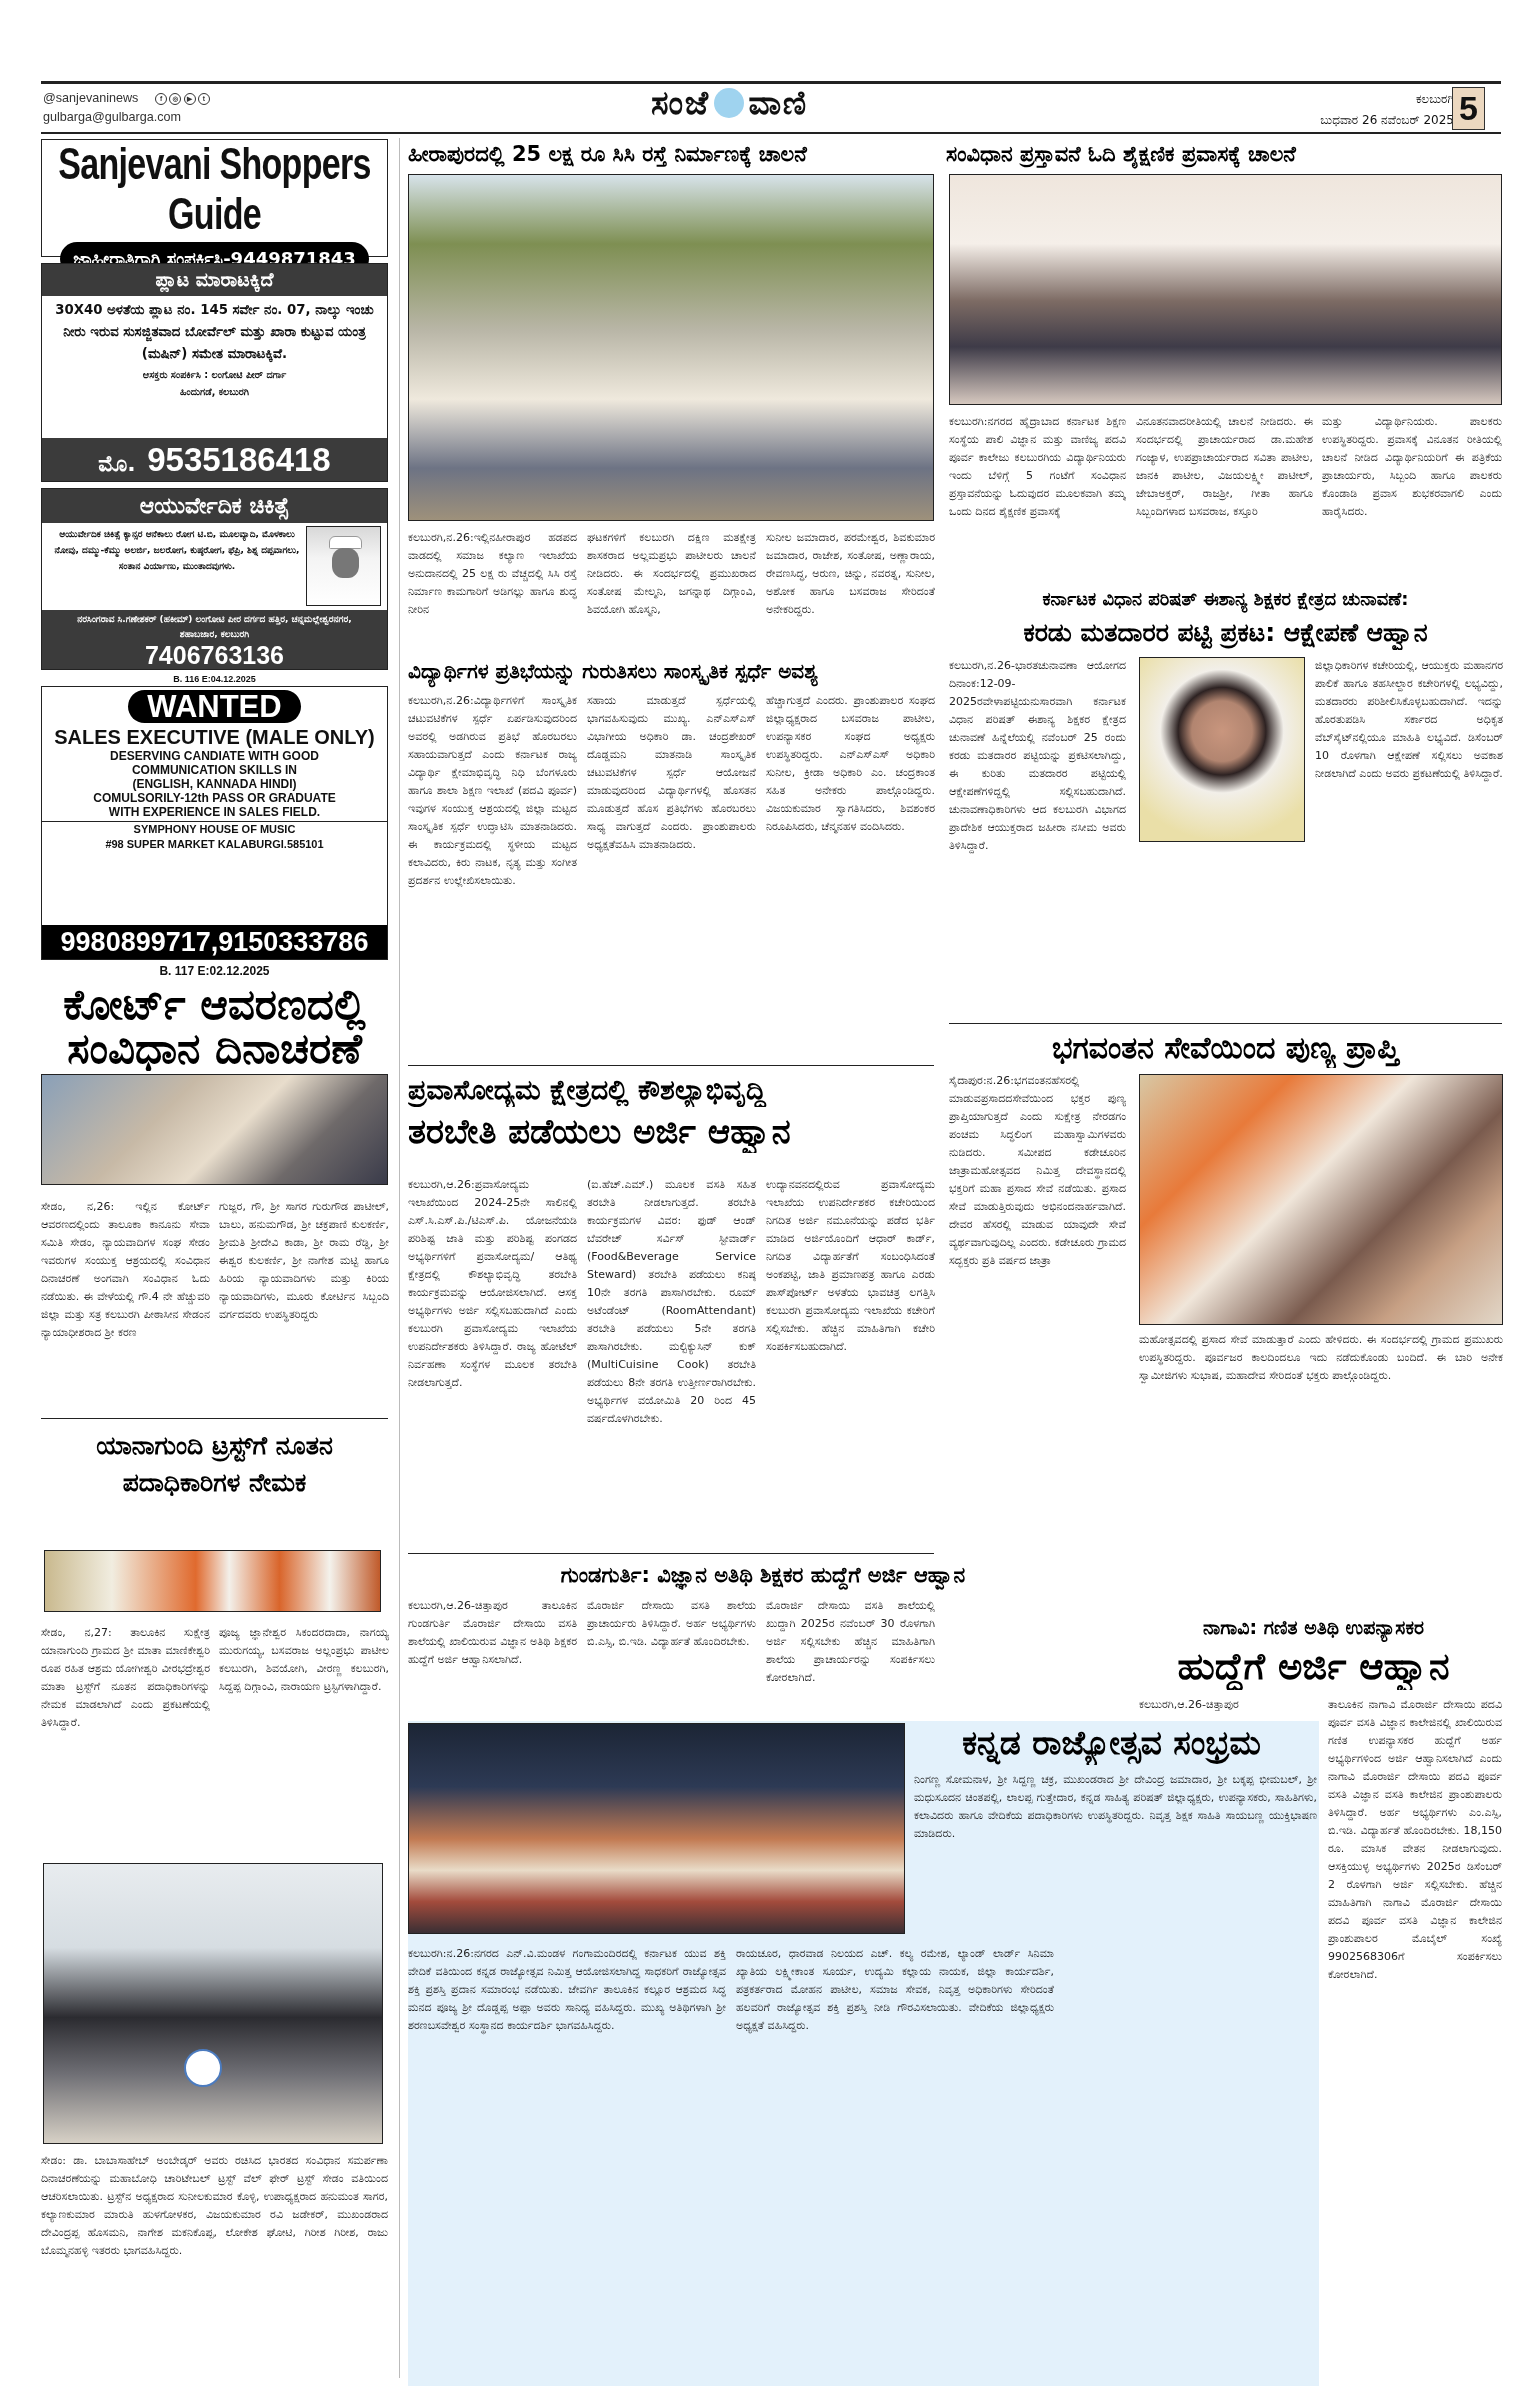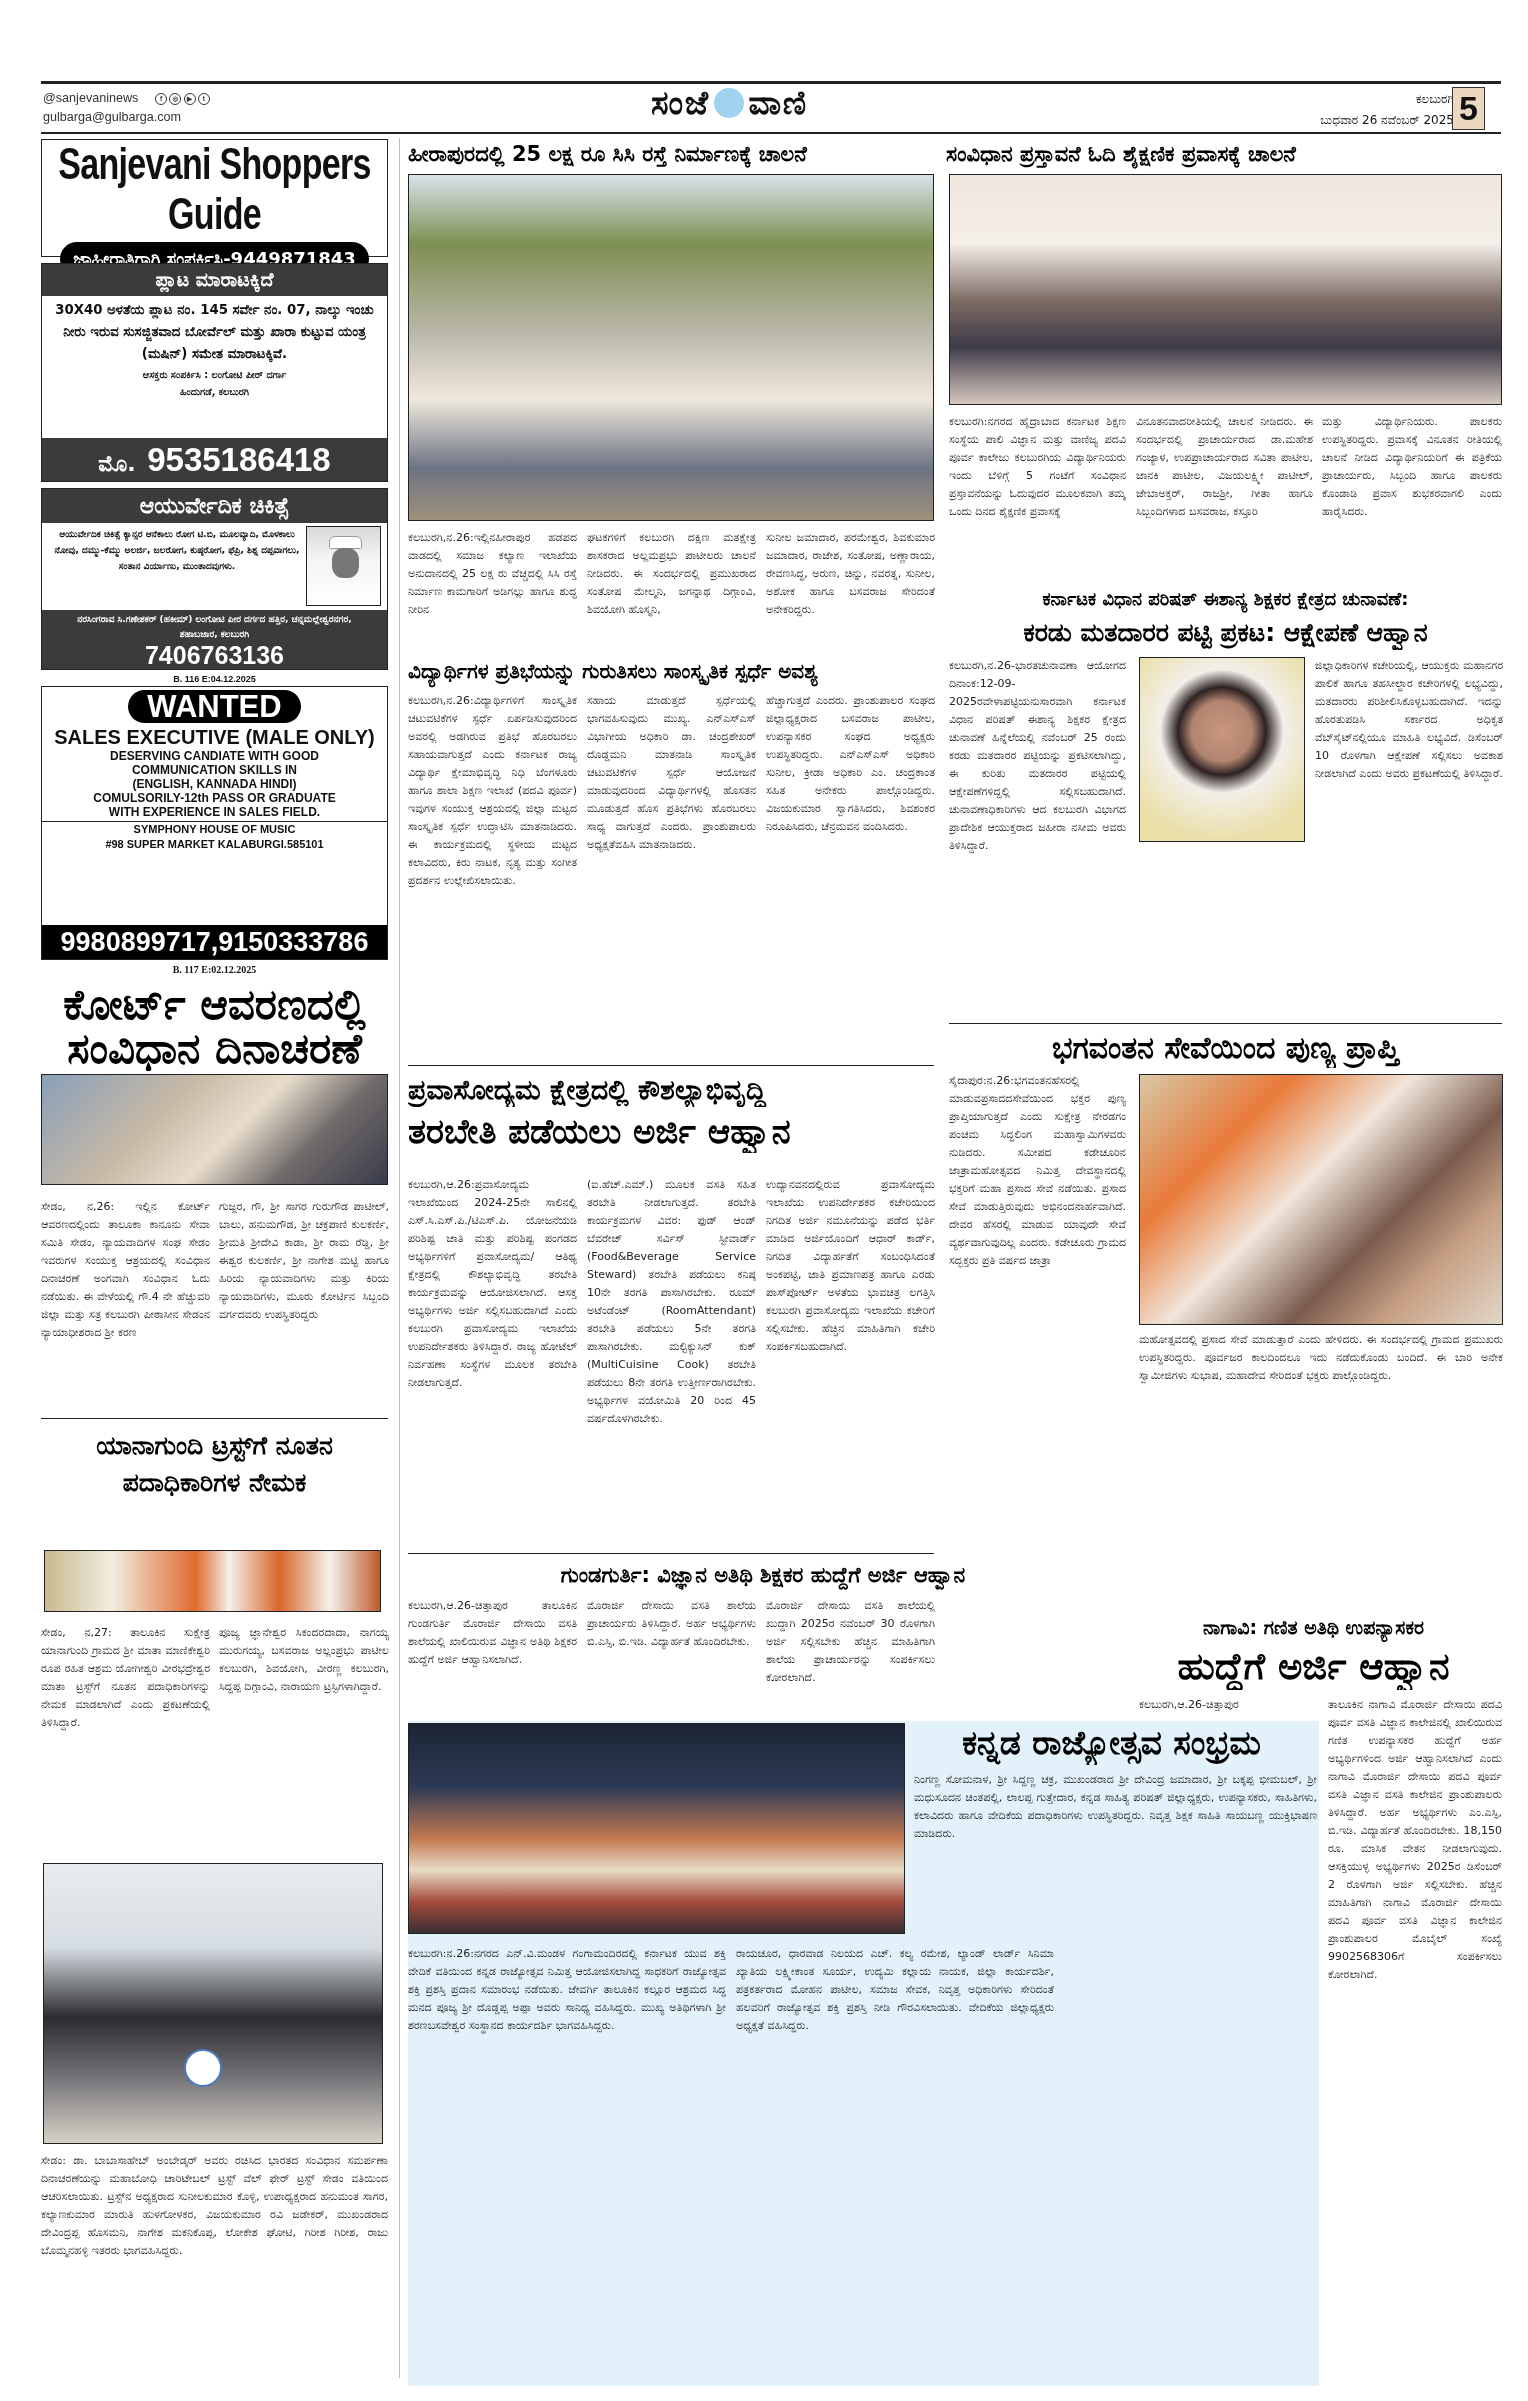--- a/index.html
+++ b/index.html
@@ -90,21 +90,21 @@
     <div>(ENGLISH, KANNADA HINDI)</div>
     <div>COMULSORILY-12th PASS OR GRADUATE</div>
     <div>WITH EXPERIENCE IN SALES FIELD.</div>
   </div>
   <div style="border-top:1.5px solid #222;margin-top:1.5px;font-family:'Liberation Sans',sans-serif;font-size:11px;font-weight:bold;line-height:15px;">
     <div>SYMPHONY HOUSE OF MUSIC</div>
     <div>#98 SUPER MARKET KALABURGI.585101</div>
   </div>
   <div style="position:absolute;left:0;right:0;bottom:0;background:#000;color:#fff;font-family:'Liberation Sans',sans-serif;font-size:27px;font-weight:bold;height:34px;line-height:34px;">9980899717,9150333786</div>
 </div>
-<div class="abs" style="left:41px;top:964px;width:347px;text-align:center;font-size:10px;font-weight:bold;font-family:Liberation Serif, serif;">B. 117 E:02.12.2025</div>
+<div class="abs" style="left:41px;top:964px;width:347px;text-align:center;font-size:12px;font-weight:bold;font-family:Liberation Sans, sans-serif;">B. 117 E:02.12.2025</div>
 
 <div class="headline" style="left:41px;top:983px;width:347px;font-size:42px;line-height:44px;text-align:center;white-space:normal;">ಕೋರ್ಟ್ ಆವರಣದಲ್ಲಿ ಸಂವಿಧಾನ ದಿನಾಚರಣೆ</div>
 <div class="photo" style="left:41px;top:1074px;width:347px;height:111px;background:linear-gradient(135deg,#8aa0b8 0%,#c7b9a6 35%,#e8ddcc 55%,#6f6a6a 75%,#3a3b4a 100%);"></div>
 <div class="body-text" style="left:41px;top:1198px;width:169px;height:214px;">ಸೇಡಂ, ನ,26: ಇಲ್ಲಿನ ಕೋರ್ಟ್ ಆವರಣದಲ್ಲಿಂದು ತಾಲೂಕಾ ಕಾನೂನು ಸೇವಾ ಸಮಿತಿ ಸೇಡಂ, ನ್ಯಾಯವಾದಿಗಳ ಸಂಘ ಸೇಡಂ ಇವರುಗಳ ಸಂಯುಕ್ತ ಆಶ್ರಯದಲ್ಲಿ ಸಂವಿಧಾನ ದಿನಾಚರಣೆ ಅಂಗವಾಗಿ ಸಂವಿಧಾನ ಓದು ನಡೆಯಿತು. ಈ ವೇಳೆಯಲ್ಲಿ ಗೌ.4 ನೇ ಹೆಚ್ಚುವರಿ ಜಿಲ್ಲಾ ಮತ್ತು ಸತ್ರ ಕಲಬುರಗಿ ಪೀಠಾಸೀನ ಸೇಡಂನ ನ್ಯಾಯಾಧೀಶರಾದ ಶ್ರೀ ಕರಣ</div>
 <div class="body-text" style="left:219px;top:1198px;width:170px;height:214px;">ಗುಜ್ಜರ, ಗೌ, ಶ್ರೀ ಸಾಗರ ಗುರುಗೌಡ ಪಾಟೀಲ್, ಬಾಲು, ಹನುಮಗೌಡ, ಶ್ರೀ ಚಕ್ರಪಾಣಿ ಕುಲಕರ್ಣಿ, ಶ್ರೀಮತಿ ಶ್ರೀದೇವಿ ಕಾಡಾ, ಶ್ರೀ ರಾಮ ರೆಡ್ಡಿ, ಶ್ರೀ ಈಶ್ವರ ಕುಲಕರ್ಣಿ, ಶ್ರೀ ನಾಗೇಶ ಮಟ್ಟಿ ಹಾಗೂ ಹಿರಿಯ ನ್ಯಾಯವಾದಿಗಳು ಮತ್ತು ಕಿರಿಯ ನ್ಯಾಯವಾದಿಗಳು, ಮೂರು ಕೋರ್ಟಿನ ಸಿಬ್ಬಂದಿ ವರ್ಗದವರು ಉಪಸ್ಥಿತರಿದ್ದರು</div>
 <div class="rule" style="left:41px;top:1418px;width:347px;height:0.7px;"></div>
 
 <div class="headline" style="left:41px;top:1427px;width:347px;font-size:25px;line-height:37px;text-align:center;white-space:normal;">ಯಾನಾಗುಂದಿ ಟ್ರಸ್ಟ್‌ಗೆ ನೂತನ ಪದಾಧಿಕಾರಿಗಳ ನೇಮಕ</div>
 <div class="photo" style="left:44px;top:1550px;width:337px;height:62px;background:linear-gradient(90deg,#c9b98e 0%,#f1ede0 20%,#e06a2e 45%,#f3f0ea 55%,#d9652b 70%,#f4f2ec 85%,#c05a2a 100%);"></div>
 <div class="body-text" style="left:41px;top:1624px;width:169px;height:229px;">ಸೇಡಂ, ನ,27: ತಾಲೂಕಿನ ಸುಕ್ಷೇತ್ರ ಯಾನಾಗುಂದಿ ಗ್ರಾಮದ ಶ್ರೀ ಮಾತಾ ಮಾಣಿಕೇಶ್ವರಿ ರೂಪ ರಹಿತ ಆಶ್ರಮ ಯೋಗೀಶ್ವರಿ ವೀರಭದ್ರೇಶ್ವರ ಮಾತಾ ಟ್ರಸ್ಟ್‌ಗೆ ನೂತನ ಪದಾಧಿಕಾರಿಗಳನ್ನು ನೇಮಕ ಮಾಡಲಾಗಿದೆ ಎಂದು ಪ್ರಕಟಣೆಯಲ್ಲಿ ತಿಳಿಸಿದ್ದಾರೆ.</div>
@@ -118,21 +118,21 @@
 
 <div class="headline" style="left:408px;top:138px;width:525px;font-size:21px;line-height:33px;">ಹೀರಾಪುರದಲ್ಲಿ 25 ಲಕ್ಷ ರೂ ಸಿಸಿ ರಸ್ತೆ ನಿರ್ಮಾಣಕ್ಕೆ ಚಾಲನೆ</div>
 <div class="photo" style="left:408px;top:174px;width:526px;height:347px;background:linear-gradient(180deg,#d7e3ea 0%,#7e8f52 20%,#b9b6a7 45%,#efe9dd 65%,#6d7384 85%,#9e917b 100%);"></div>
 <div class="body-text" style="left:408px;top:529px;width:169px;height:104px;">ಕಲಬುರಗಿ,ನ.26:ಇಲ್ಲಿನಹೀರಾಪುರ ಹಡಪದ ವಾಡದಲ್ಲಿ ಸಮಾಜ ಕಲ್ಯಾಣ ಇಲಾಖೆಯ ಅನುದಾನದಲ್ಲಿ 25 ಲಕ್ಷ ರು ವೆಚ್ಚದಲ್ಲಿ ಸಿಸಿ ರಸ್ತೆ ನಿರ್ಮಾಣ ಕಾಮಗಾರಿಗೆ ಅಡಿಗಲ್ಲು ಹಾಗೂ ಶುದ್ಧ ನೀರಿನ</div>
 <div class="body-text" style="left:587px;top:529px;width:169px;height:104px;">ಘಟಕಗಳಿಗೆ ಕಲಬುರಗಿ ದಕ್ಷಿಣ ಮತಕ್ಷೇತ್ರ ಶಾಸಕರಾದ ಅಲ್ಲಮಪ್ರಭು ಪಾಟೀಲರು ಚಾಲನೆ ನೀಡಿದರು. ಈ ಸಂದರ್ಭದಲ್ಲಿ ಪ್ರಮುಖರಾದ ಸಂತೋಷ ಮೇಲ್ಮನಿ, ಜಗನ್ನಾಥ ದಿಗ್ಗಾಂವಿ, ಶಿವಯೋಗಿ ಹೊಸ್ಮನಿ,</div>
 <div class="body-text" style="left:766px;top:529px;width:169px;height:104px;">ಸುನೀಲ ಜಮಾದಾರ, ಪರಮೇಶ್ವರ, ಶಿವಕುಮಾರ ಜಮಾದಾರ, ರಾಜೇಶ, ಸಂತೋಷ, ಅಣ್ಣಾರಾಯ, ರೇವಣಸಿದ್ಧ, ಅರುಣ, ಚಿನ್ನು, ನವರತ್ನ, ಸುನೀಲ, ಅಶೋಕ ಹಾಗೂ ಬಸವರಾಜ ಸೇರಿದಂತೆ ಅನೇಕರಿದ್ದರು.</div>
 
 <div class="headline" style="left:408px;top:655px;width:526px;font-size:20px;line-height:33px;">ವಿದ್ಯಾರ್ಥಿಗಳ ಪ್ರತಿಭೆಯನ್ನು ಗುರುತಿಸಲು ಸಾಂಸ್ಕೃತಿಕ ಸ್ಪರ್ಧೆ ಅವಶ್ಯ</div>
 <div class="body-text" style="left:408px;top:692px;width:169px;height:355px;">ಕಲಬುರಗಿ,ನ.26:ವಿದ್ಯಾರ್ಥಿಗಳಿಗೆ ಸಾಂಸ್ಕೃತಿಕ ಚಟುವಟಿಕೆಗಳ ಸ್ಪರ್ಧೆ ಏರ್ಪಡಿಸುವುದರಿಂದ ಅವರಲ್ಲಿ ಅಡಗಿರುವ ಪ್ರತಿಭೆ ಹೊರಬರಲು ಸಹಾಯವಾಗುತ್ತದೆ ಎಂದು ಕರ್ನಾಟಕ ರಾಜ್ಯ ವಿದ್ಯಾರ್ಥಿ ಕ್ಷೇಮಾಭಿವೃದ್ಧಿ ನಿಧಿ ಬೆಂಗಳೂರು ಹಾಗೂ ಶಾಲಾ ಶಿಕ್ಷಣ ಇಲಾಖೆ (ಪದವಿ ಪೂರ್ವ) ಇವುಗಳ ಸಂಯುಕ್ತ ಆಶ್ರಯದಲ್ಲಿ ಜಿಲ್ಲಾ ಮಟ್ಟದ ಸಾಂಸ್ಕೃತಿಕ ಸ್ಪರ್ಧೆ ಉದ್ಘಾಟಿಸಿ ಮಾತನಾಡಿದರು. ಈ ಕಾರ್ಯಕ್ರಮದಲ್ಲಿ ಸ್ಥಳೀಯ ಮಟ್ಟದ ಕಲಾವಿದರು, ಕಿರು ನಾಟಕ, ನೃತ್ಯ ಮತ್ತು ಸಂಗೀತ ಪ್ರದರ್ಶನ ಉಲ್ಲೇಖಿಸಲಾಯಿತು.</div>
 <div class="body-text" style="left:587px;top:692px;width:169px;height:355px;">ಸಹಾಯ ಮಾಡುತ್ತದೆ ಸ್ಪರ್ಧೆಯಲ್ಲಿ ಭಾಗವಹಿಸುವುದು ಮುಖ್ಯ. ಎನ್ಎಸ್ಎಸ್ ವಿಭಾಗೀಯ ಅಧಿಕಾರಿ ಡಾ. ಚಂದ್ರಶೇಖರ್ ದೊಡ್ಡಮನಿ ಮಾತನಾಡಿ ಸಾಂಸ್ಕೃತಿಕ ಚಟುವಟಿಕೆಗಳ ಸ್ಪರ್ಧೆ ಆಯೋಜನೆ ಮಾಡುವುದರಿಂದ ವಿದ್ಯಾರ್ಥಿಗಳಲ್ಲಿ ಹೊಸತನ ಮೂಡುತ್ತದೆ ಹೊಸ ಪ್ರತಿಭೆಗಳು ಹೊರಬರಲು ಸಾಧ್ಯ ವಾಗುತ್ತದೆ ಎಂದರು. ಪ್ರಾಂಶುಪಾಲರು ಅಧ್ಯಕ್ಷತೆವಹಿಸಿ ಮಾತನಾಡಿದರು.</div>
-<div class="body-text" style="left:766px;top:692px;width:169px;height:355px;">ಹೆಚ್ಚಾಗುತ್ತದೆ ಎಂದರು. ಪ್ರಾಂಶುಪಾಲರ ಸಂಘದ ಜಿಲ್ಲಾಧ್ಯಕ್ಷರಾದ ಬಸವರಾಜ ಪಾಟೀಲ, ಉಪನ್ಯಾಸಕರ ಸಂಘದ ಅಧ್ಯಕ್ಷರು ಉಪಸ್ಥಿತರಿದ್ದರು. ಎನ್ಎಸ್ಎಸ್ ಅಧಿಕಾರಿ ಸುನೀಲ, ಕ್ರೀಡಾ ಅಧಿಕಾರಿ ಎಂ. ಚಂದ್ರಕಾಂತ ಸಹಿತ ಅನೇಕರು ಪಾಲ್ಗೊಂಡಿದ್ದರು. ವಿಜಯಕುಮಾರ ಸ್ವಾಗತಿಸಿದರು, ಶಿವಶಂಕರ ನಿರೂಪಿಸಿದರು, ಚೆನ್ರಮವನ ವಂದಿಸಿದರು.</div>
+<div class="body-text" style="left:766px;top:692px;width:169px;height:355px;">ಹೆಚ್ಚಾಗುತ್ತದೆ ಎಂದರು. ಪ್ರಾಂಶುಪಾಲರ ಸಂಘದ ಜಿಲ್ಲಾಧ್ಯಕ್ಷರಾದ ಬಸವರಾಜ ಪಾಟೀಲ, ಉಪನ್ಯಾಸಕರ ಸಂಘದ ಅಧ್ಯಕ್ಷರು ಉಪಸ್ಥಿತರಿದ್ದರು. ಎನ್ಎಸ್ಎಸ್ ಅಧಿಕಾರಿ ಸುನೀಲ, ಕ್ರೀಡಾ ಅಧಿಕಾರಿ ಎಂ. ಚಂದ್ರಕಾಂತ ಸಹಿತ ಅನೇಕರು ಪಾಲ್ಗೊಂಡಿದ್ದರು. ವಿಜಯಕುಮಾರ ಸ್ವಾಗತಿಸಿದರು, ಶಿವಶಂಕರ ನಿರೂಪಿಸಿದರು, ಚೆನ್ಮನಹಳ ವಂದಿಸಿದರು.</div>
 <div class="rule" style="left:408px;top:1065px;width:526px;height:0.7px;"></div>
 
 <div class="headline" style="left:408px;top:1072px;width:526px;font-size:27px;line-height:35px;">ಪ್ರವಾಸೋದ್ಯಮ ಕ್ಷೇತ್ರದಲ್ಲಿ ಕೌಶಲ್ಯಾಭಿವೃದ್ಧಿ</div>
 <div class="headline" style="left:408px;top:1109px;width:526px;font-size:34px;line-height:44px;">ತರಬೇತಿ ಪಡೆಯಲು ಅರ್ಜಿ ಆಹ್ವಾನ</div>
 <div class="body-text" style="left:408px;top:1176px;width:169px;height:370px;">ಕಲಬುರಗಿ,ಆ.26:ಪ್ರವಾಸೋದ್ಯಮ ಇಲಾಖೆಯಿಂದ 2024-25ನೇ ಸಾಲಿನಲ್ಲಿ ಎಸ್.ಸಿ.ಎಸ್.ಪಿ./ಟಿಎಸ್.ಪಿ. ಯೋಜನೆಯಡಿ ಪರಿಶಿಷ್ಟ ಜಾತಿ ಮತ್ತು ಪರಿಶಿಷ್ಟ ಪಂಗಡದ ಅಭ್ಯರ್ಥಿಗಳಿಗೆ ಪ್ರವಾಸೋದ್ಯಮ/ ಆತಿಥ್ಯ ಕ್ಷೇತ್ರದಲ್ಲಿ ಕೌಶಲ್ಯಾಭಿವೃದ್ಧಿ ತರಬೇತಿ ಕಾರ್ಯಕ್ರಮವನ್ನು ಆಯೋಜಿಸಲಾಗಿದೆ. ಆಸಕ್ತ ಅಭ್ಯರ್ಥಿಗಳು ಅರ್ಜಿ ಸಲ್ಲಿಸಬಹುದಾಗಿದೆ ಎಂದು ಕಲಬುರಗಿ ಪ್ರವಾಸೋದ್ಯಮ ಇಲಾಖೆಯ ಉಪನಿರ್ದೇಶಕರು ತಿಳಿಸಿದ್ದಾರೆ. ರಾಜ್ಯ ಹೋಟೆಲ್ ನಿರ್ವಹಣಾ ಸಂಸ್ಥೆಗಳ ಮೂಲಕ ತರಬೇತಿ ನೀಡಲಾಗುತ್ತದೆ.</div>
 <div class="body-text" style="left:587px;top:1176px;width:169px;height:370px;">(ಐ.ಹೆಚ್.ಎಮ್.) ಮೂಲಕ ವಸತಿ ಸಹಿತ ತರಬೇತಿ ನೀಡಲಾಗುತ್ತದೆ. ತರಬೇತಿ ಕಾರ್ಯಕ್ರಮಗಳ ವಿವರ: ಫುಡ್ ಆಂಡ್ ಬೆವರೇಜ್ ಸರ್ವಿಸ್ ಸ್ಟೀವಾರ್ಡ್ (Food&amp;Beverage Service Steward) ತರಬೇತಿ ಪಡೆಯಲು ಕನಿಷ್ಠ 10ನೇ ತರಗತಿ ಪಾಸಾಗಿರಬೇಕು. ರೂಮ್ ಅಟೆಂಡೆಂಟ್ (RoomAttendant) ತರಬೇತಿ ಪಡೆಯಲು 5ನೇ ತರಗತಿ ಪಾಸಾಗಿರಬೇಕು. ಮಲ್ಟಿಕ್ಯುಸಿನ್ ಕುಕ್ (MultiCuisine Cook) ತರಬೇತಿ ಪಡೆಯಲು 8ನೇ ತರಗತಿ ಉತ್ತೀರ್ಣರಾಗಿರಬೇಕು. ಅಭ್ಯರ್ಥಿಗಳ ವಯೋಮಿತಿ 20 ರಿಂದ 45 ವರ್ಷದೊಳಗಿರಬೇಕು.</div>
 <div class="body-text" style="left:766px;top:1176px;width:169px;height:370px;">ಉದ್ಯಾನವನದಲ್ಲಿರುವ ಪ್ರವಾಸೋದ್ಯಮ ಇಲಾಖೆಯ ಉಪನಿರ್ದೇಶಕರ ಕಚೇರಿಯಿಂದ ನಿಗದಿತ ಅರ್ಜಿ ನಮೂನೆಯನ್ನು ಪಡೆದ ಭರ್ತಿ ಮಾಡಿದ ಅರ್ಜಿಯೊಂದಿಗೆ ಆಧಾರ್ ಕಾರ್ಡ್, ನಿಗದಿತ ವಿದ್ಯಾರ್ಹತೆಗೆ ಸಂಬಂಧಿಸಿದಂತೆ ಅಂಕಪಟ್ಟಿ, ಜಾತಿ ಪ್ರಮಾಣಪತ್ರ ಹಾಗೂ ಎರಡು ಪಾಸ್‌ಪೋರ್ಟ್ ಅಳತೆಯ ಭಾವಚಿತ್ರ ಲಗತ್ತಿಸಿ ಕಲಬುರಗಿ ಪ್ರವಾಸೋದ್ಯಮ ಇಲಾಖೆಯ ಕಚೇರಿಗೆ ಸಲ್ಲಿಸಬೇಕು. ಹೆಚ್ಚಿನ ಮಾಹಿತಿಗಾಗಿ ಕಚೇರಿ ಸಂಪರ್ಕಿಸಬಹುದಾಗಿದೆ.</div>
 <div class="rule" style="left:408px;top:1553px;width:526px;height:0.7px;"></div>
 
 <div class="headline" style="left:408px;top:1559px;width:710px;font-size:21px;line-height:33px;text-align:center;">ಗುಂಡಗುರ್ತಿ: ವಿಜ್ಞಾನ ಅತಿಥಿ ಶಿಕ್ಷಕರ ಹುದ್ದೆಗೆ ಅರ್ಜಿ ಆಹ್ವಾನ</div>

